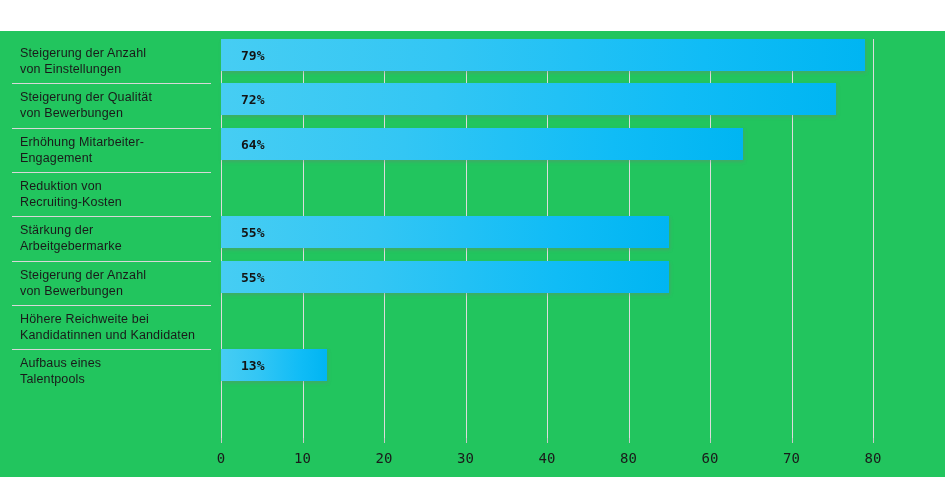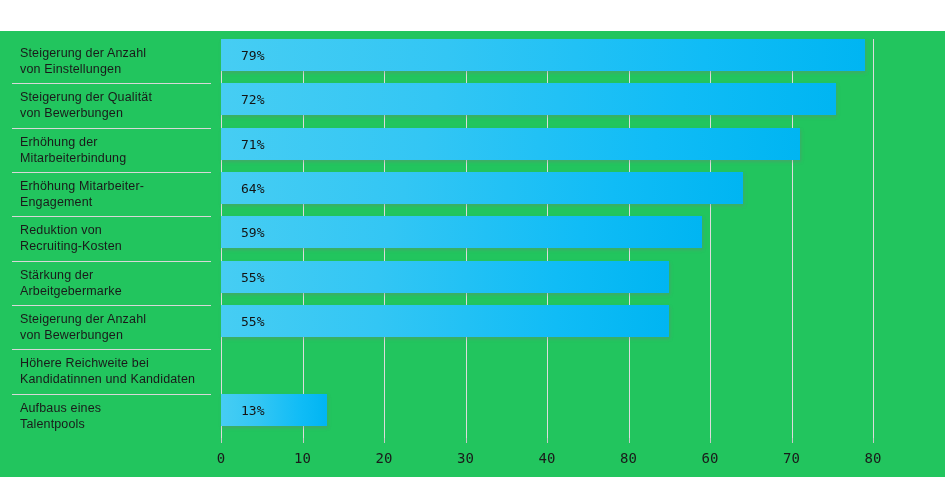--- a/index.html
+++ b/index.html
@@ -75,20 +75,21 @@
     white-space: pre-line;
   }
 
   .bar-track {
     position: absolute;
     left: 221px;
     top: 50%;
     transform: translateY(-50%);
     height: 44px;
     width: 700px;
+    font-weight: bold;
   }
   .bar {
     position: absolute;
     left: 0;
     top: 0;
     height: 32px;
     background: linear-gradient(to right, #46cdf3 0%, #33c6f4 35%, #10bcf6 75%, #00b5f2 100%);
     box-shadow: 1px 2px 3px rgba(120,120,120,0.35);
   }
   .bar-value {
@@ -160,47 +161,32 @@
         <div class="cat-label">Steigerung der Qualität
 von Bewerbungen</div>
         <div class="bar-track">
           <div class="bar" style="width: 586.8px; padding-left: 28px;">
             <span class="bar-value">72%</span>
           </div>
         </div>
       </div>
       <div class="row">
         <div class="row-sep"></div>
-        <div class="cat-label">Erhöhung der
-Mitarbeiterbindung</div>
-        <div class="bar-track">
-          <div class="bar" style="width: 578.65px;">
-            <span class="bar-value">71%</span>
-          </div>
-        </div>
-      </div>
-      <div class="row">
-        <div class="row-sep"></div>
         <div class="cat-label">Erhöhung Mitarbeiter-
 Engagement</div>
         <div class="bar-track">
           <div class="bar" style="width: 521.6px; text-align: right;">
             <span class="bar-value">64%</span>
           </div>
         </div>
       </div>
       <div class="row">
         <div class="row-sep"></div>
         <div class="cat-label">Reduktion von
 Recruiting-Kosten</div>
-        <div class="bar-track">
-          <div class="bar" style="width: 480.85px;">
-            <span class="bar-value">59%</span>
-          </div>
-        </div>
       </div>
       <div class="row">
         <div class="row-sep"></div>
         <div class="cat-label">Stärkung der
 Arbeitgebermarke</div>
         <div class="bar-track">
           <div class="bar" style="width: 448.25px;">
             <span class="bar-value">55%</span>
           </div>
         </div>

